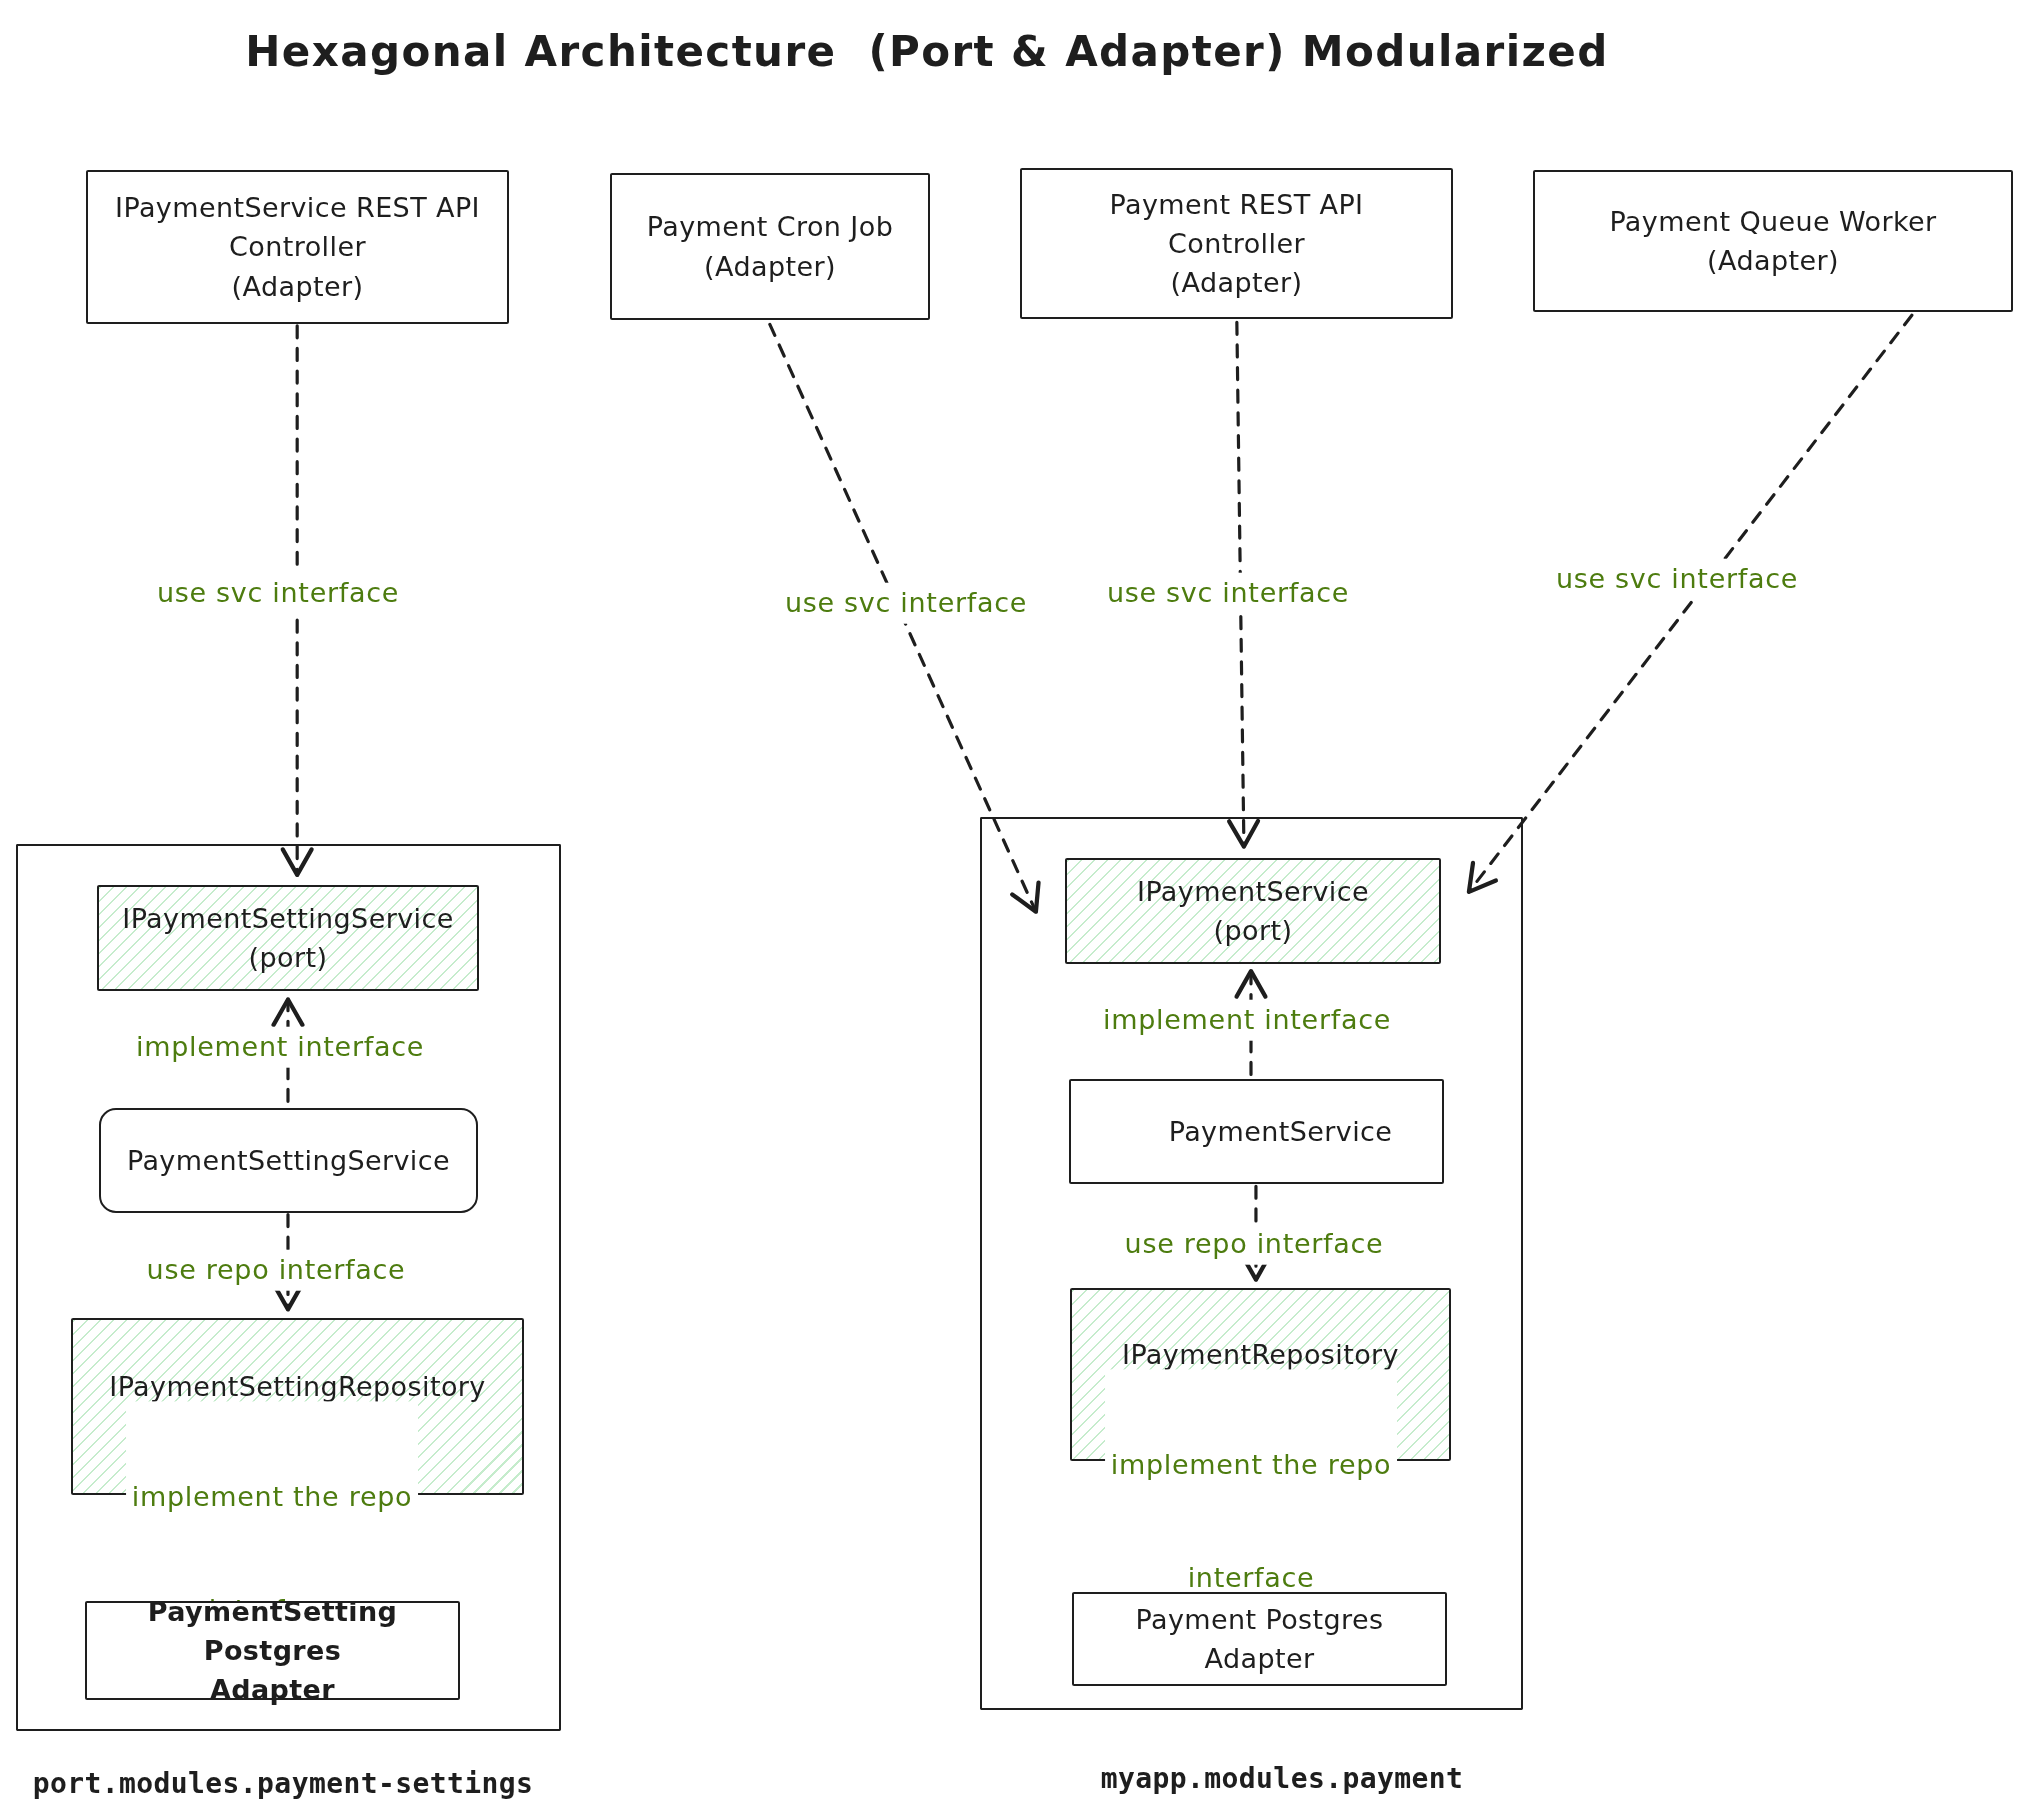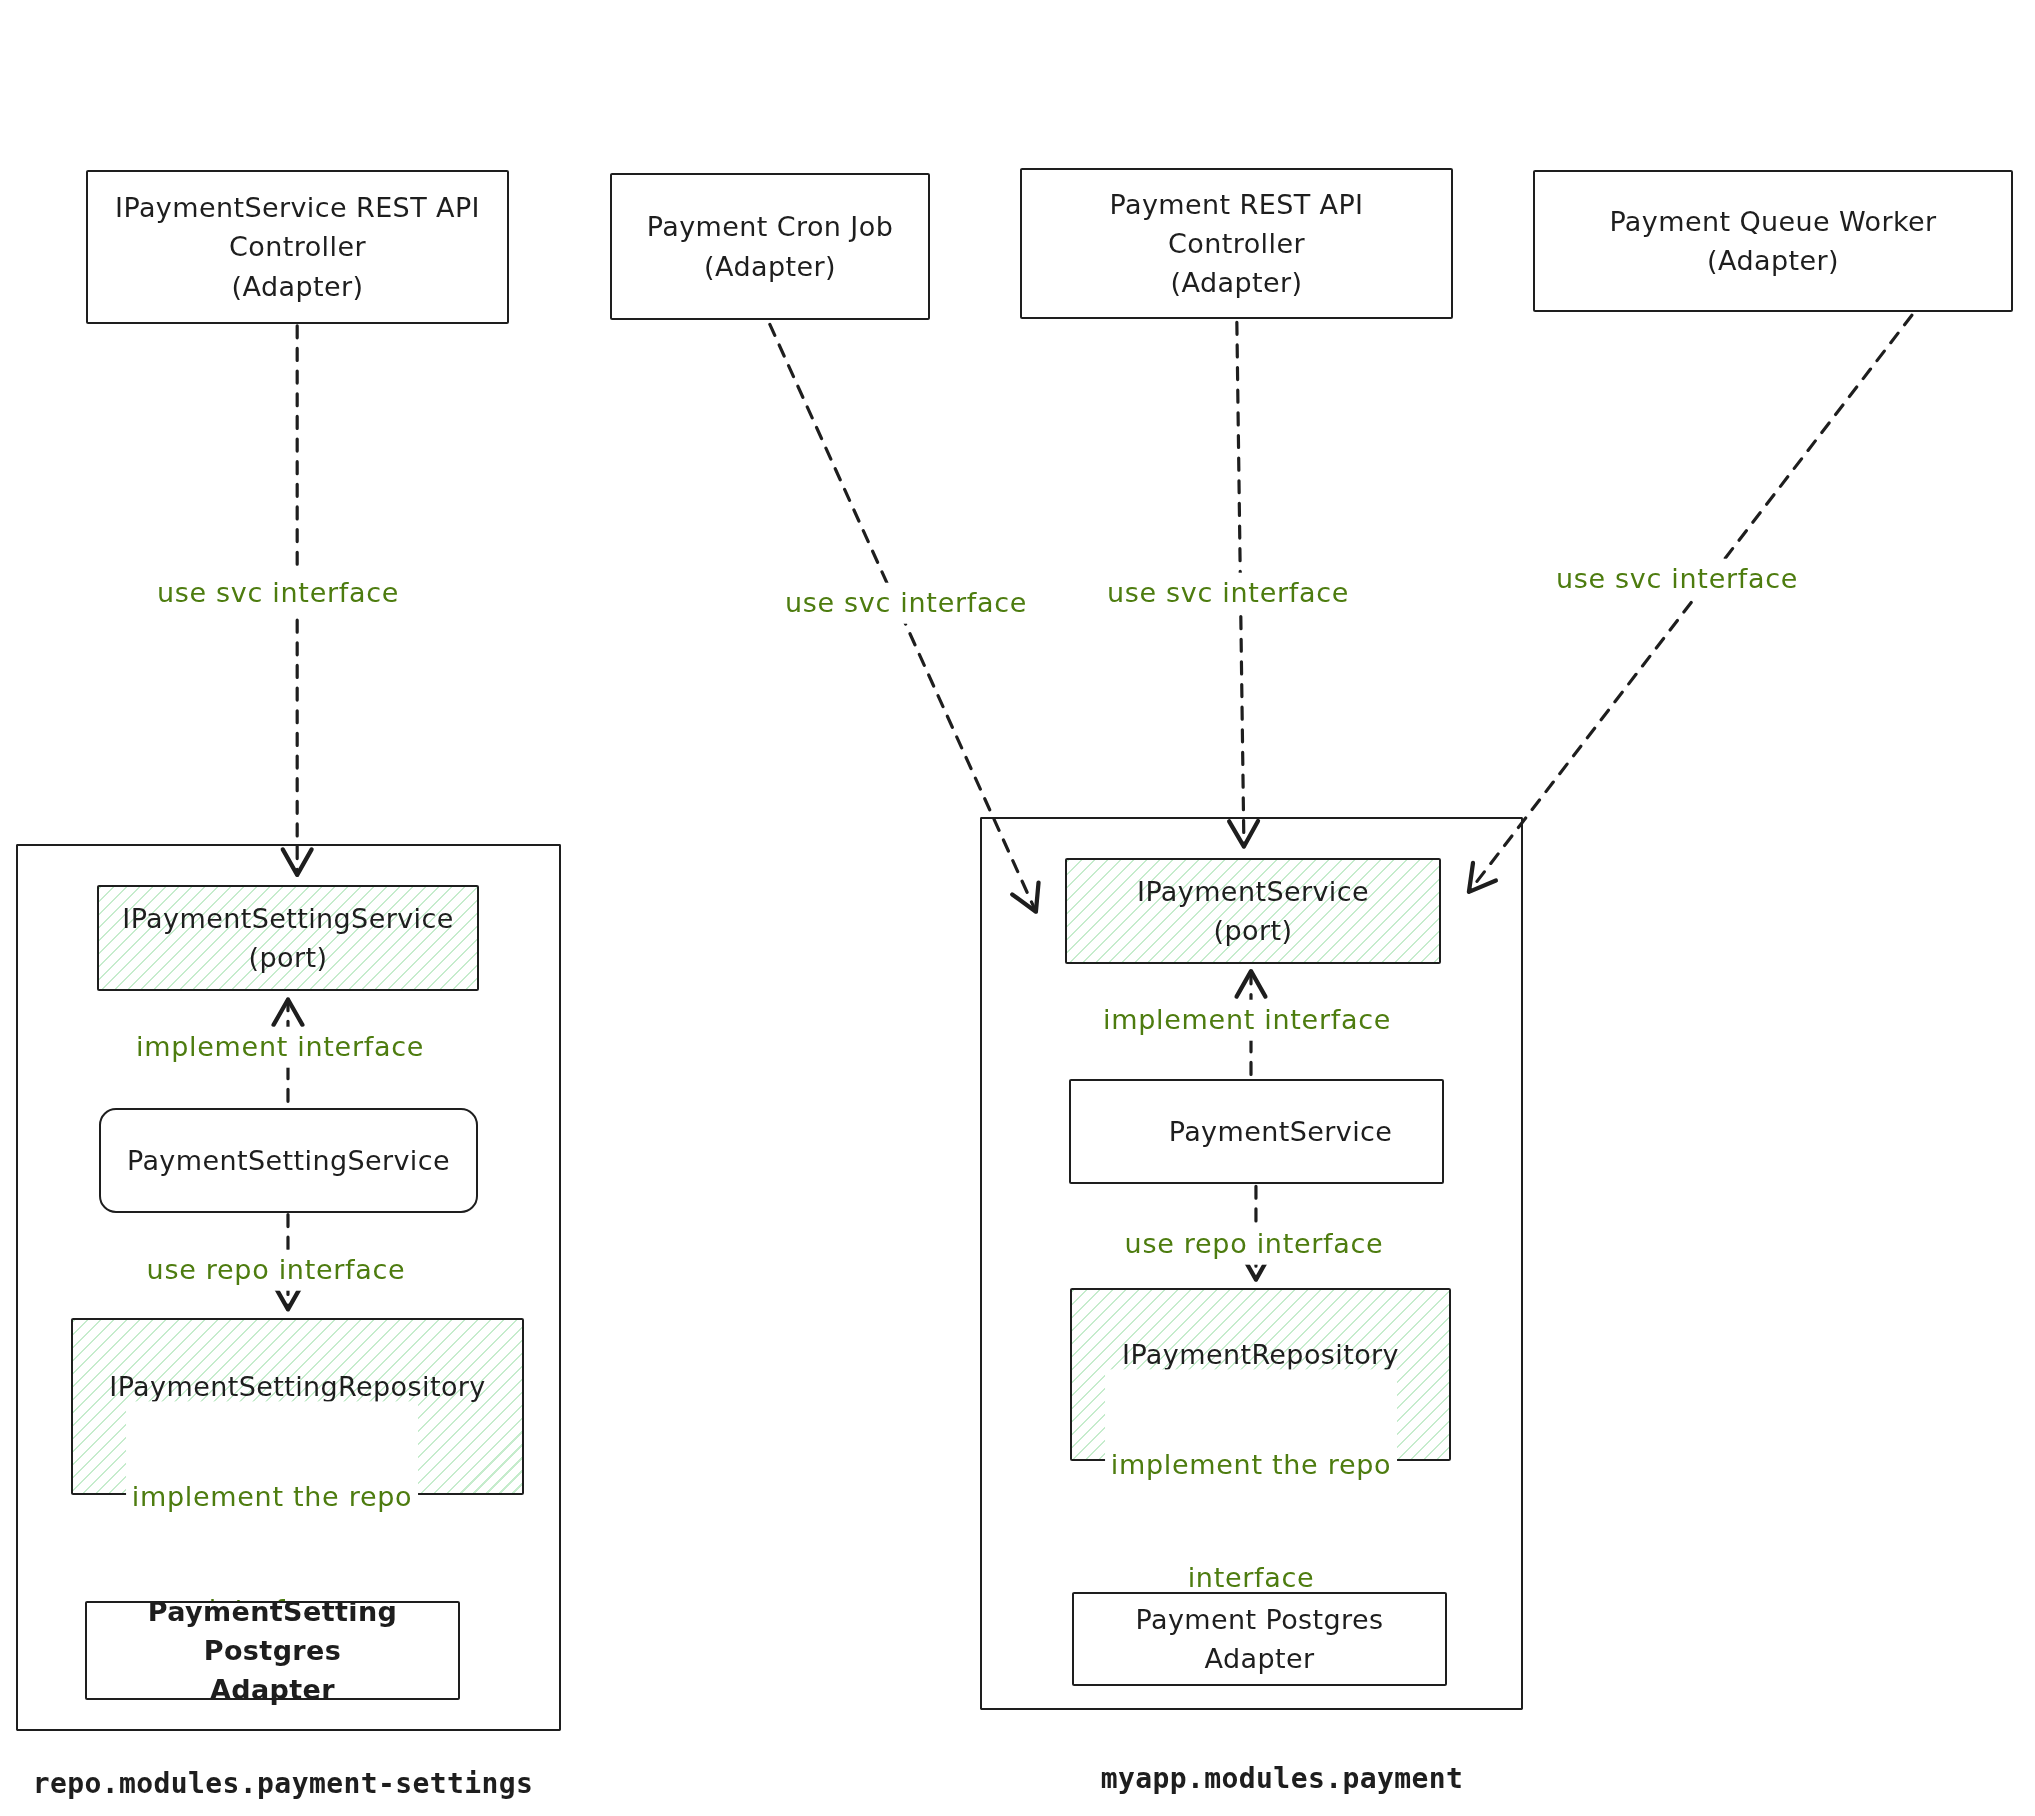--- a/index.html
+++ b/index.html
@@ -93,20 +93,21 @@
       <path d="M 400 2252 L 400 2124" marker-end="url(#ah)"></path>
 
       <path d="M 1768 1518 L 1768 1372" marker-end="url(#ah)"></path>
 
       <path d="M 1775 1676 L 1775 1808" marker-end="url(#ah)"></path>
 
       <path d="M 1768 2240 L 1768 2074" marker-end="url(#ah)"></path>
     </g>
   </svg>
 
+  <div class="title">Hexagonal Architecture  (Port &amp; Adapter) Modularized</div>
 
   <div class="box" style="left:86px;top:170px;width:423px;height:154px;">
     <div>IPaymentService REST API</div>
     <div>Controller</div>
     <div>(Adapter)</div>
   </div>
 
   <div class="box" style="left:610px;top:173px;width:320px;height:147px;">
     <div>Payment Cron Job</div>
     <div>(Adapter)</div>
@@ -151,21 +152,21 @@
   <div class="edge-label" style="left:272px;top:1554px;">
     <div>implement the repo</div>
     <div>interface</div>
   </div>
 
   <div class="box" style="left:85px;top:1601px;width:375px;height:99px;font-weight:bold;">
     <div>PaymentSetting Postgres</div>
     <div>Adapter</div>
   </div>
 
-  <div class="pkg-label" style="left:283px;top:1783px;">repo.modules.payment-settings</div>
+  <div class="pkg-label" style="left:283px;top:1783px;">port.modules.payment-settings</div>
 
   <div class="container-box" style="left:980px;top:817px;width:543px;height:893px;"></div>
 
   <div class="box port" style="left:1065px;top:858px;width:376px;height:106px;">
     <div>IPaymentService</div>
     <div>(port)</div>
   </div>
 
   <div class="edge-label" style="left:1247px;top:1020px;">implement interface</div>
 

